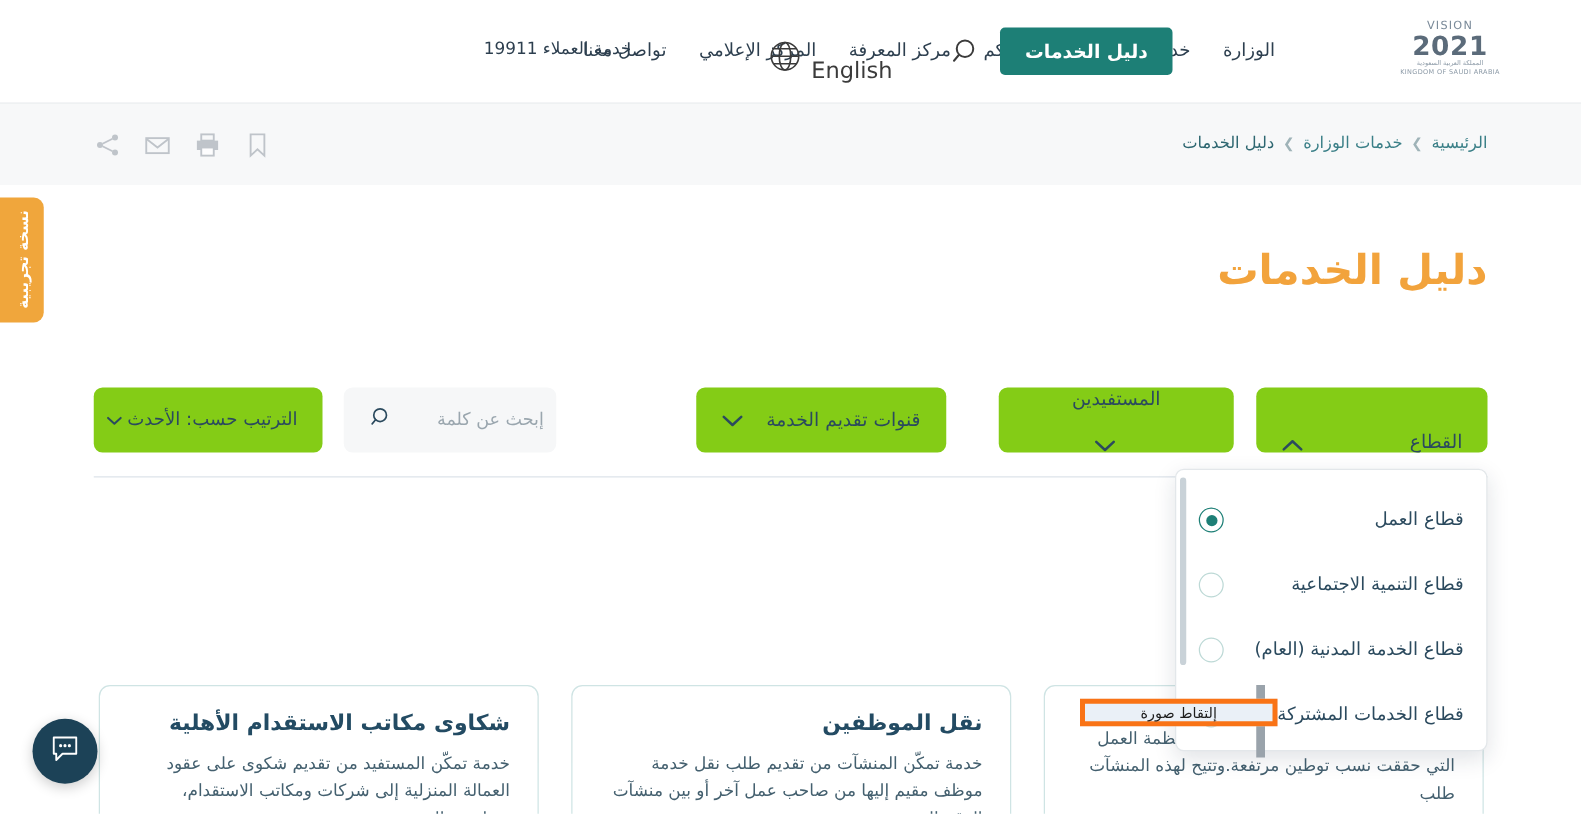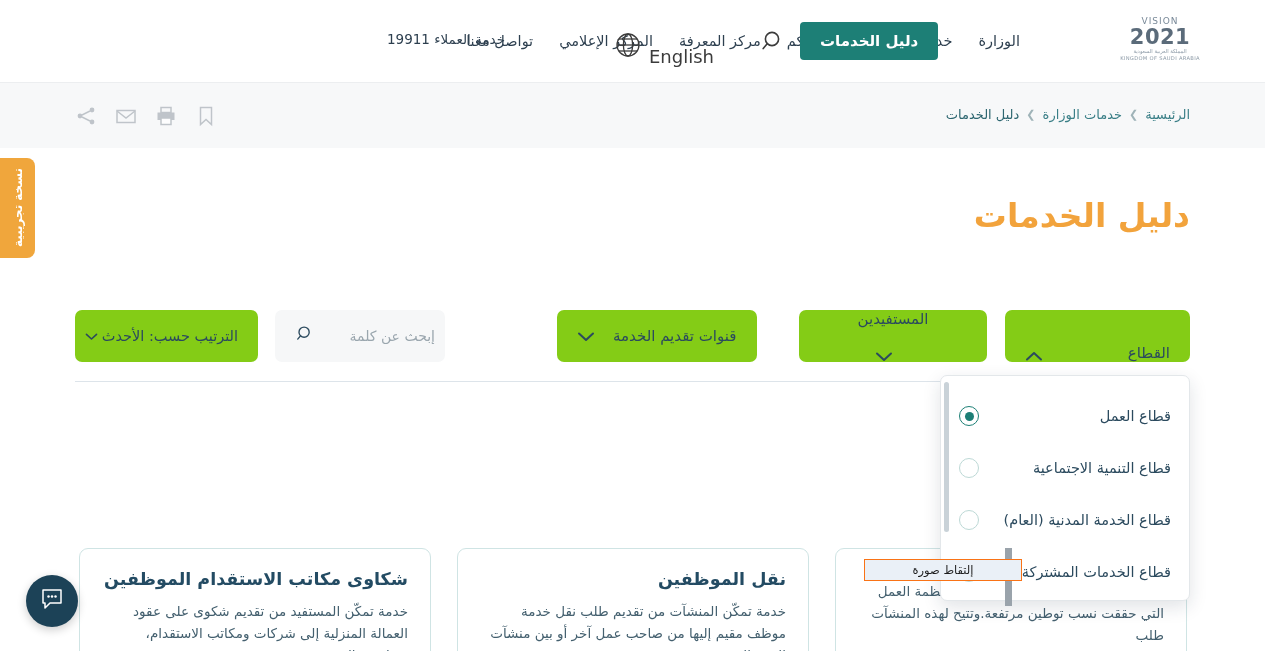--- a/index.html
+++ b/index.html
@@ -194,21 +194,21 @@
     position: absolute; left: 26px; bottom: 24px;
     width: 52px; height: 52px; border-radius: 50%; background: #1c4257;
     display: flex; align-items: center; justify-content: center;
     cursor: pointer; box-shadow: 0 3px 10px rgba(0,0,0,.2); z-index: 50;
   }
 
   
   .capture {
     position: absolute; top: 559px; right: 243px;
     width: 158px; height: 22px;
-    background: #eaf0f7; border: 1px solid #f97316;
+    background: #eaf0f7; border: 4px solid #f97316;
     display: flex; align-items: center; justify-content: center;
     font-size: 11.5px; color: #1d1d1d; cursor: pointer; z-index: 60;
   }
   .cap-handle {
     position: absolute; top: 548px; right: 253px;
     width: 7px; height: 58px; background: #9aa3ab; z-index: 59;
   }
 </style>
 </head>
 <body>
@@ -371,21 +371,21 @@
       </div>
       <div class="dd-opt">
         <span class="olabel">قطاع الخدمات المشتركة</span>
         <span class="radio"></span>
       </div>
     </div>
   </div>
 
   <div class="cards">
     <div class="card" id="card-1">
-      <h3>شكاوى مكاتب الاستقدام الموظفين</h3>
+      <h3>شكاوى مكاتب الاستقدام الأهلية</h3>
       <p>خدمة تمكّن المستفيد من تقديم شكوى على عقود العمالة المنزلية إلى شركات ومكاتب الاستقدام، ومتابعة حالة هذه</p>
     </div>
     <div class="card" id="card-2">
       <h3>نقل الموظفين</h3>
       <p>خدمة تمكّن المنشآت من تقديم طلب نقل خدمة موظف مقيم إليها من صاحب عمل آخر أو بين منشآت الرقم الموحد.</p>
     </div>
     <div class="card" id="card-3">
       <h3></h3>
       <p>هي خدمة مخصصة للمنشآت الملتزمة بأنظمة العمل التي حققت نسب توطين مرتفعة.وتتيح لهذه المنشآت طلب</p>
     </div>

